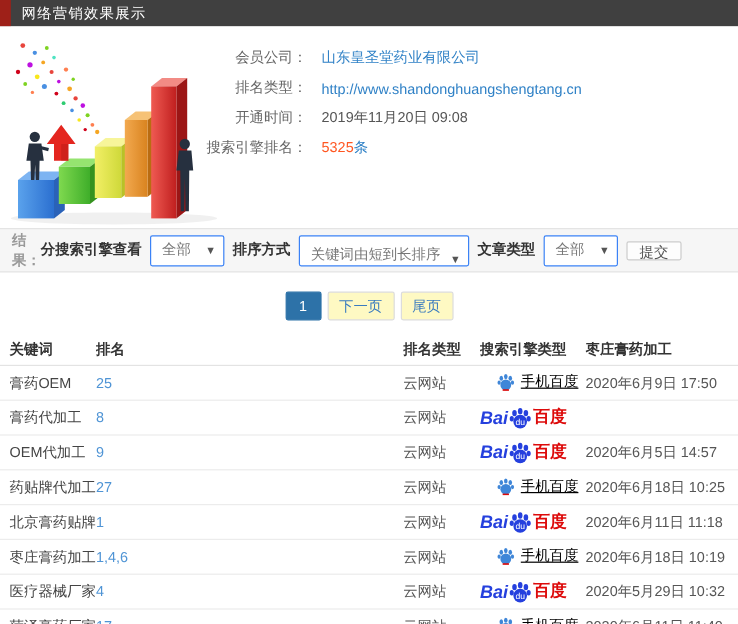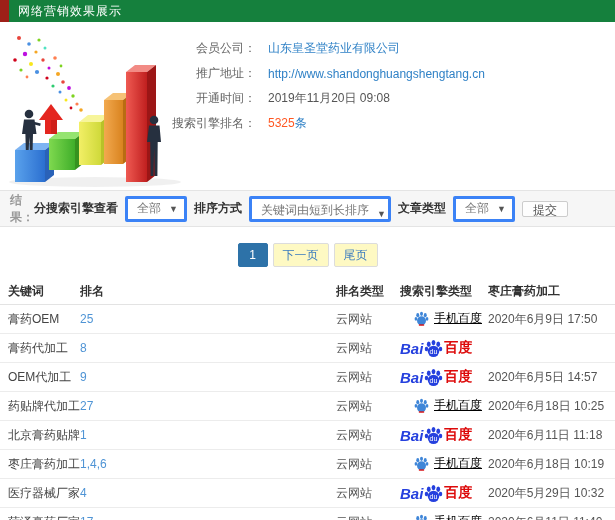--- a/index.html
+++ b/index.html
@@ -1,41 +1,41 @@
 <!DOCTYPE html>
 <html><head>
 <meta charset="utf-8">
 <style>
   * { margin:0; padding:0; box-sizing:border-box; }
   html,body { width:615px; height:520px; overflow:hidden; background:#fff;
     font-family:"Liberation Sans","DejaVu Sans",sans-serif; font-size:12px; color:#555; }
 
   
-  .titlebar { position:relative; height:22px; background:#15803d; display:flex; align-items:center; }
+  .titlebar { position:relative; height:22px; background:#404040; display:flex; align-items:center; }
   .titlebar .stripe { position:absolute; left:0; top:0; width:9px; height:22px; background:#9e2018; }
   .titlebar .title { color:#fff; font-size:12px; padding-left:18px; letter-spacing:1px; }
 
   
   .top { position:relative; height:168px; background:#fff; }
   .chart-wrap { position:absolute; left:3px; top:8px; width:182px; height:158px; }
   .info { position:absolute; left:160px; top:14px; right:10px; }
   .info-row { display:flex; height:25px; align-items:center; }
   .info-label { width:96px; text-align:right; color:#666; flex:0 0 96px; }
   .info-value { margin-left:12px; color:#555; }
   .info-value.link { color:#2f81c6; cursor:pointer; }
   .rank-num { color:#ff5722; }
   .rank-suffix { color:#2f81c6; }
 
   
   .band { height:37px; background:#f6f6f6; border-top:1px solid #e4e4e4; border-bottom:1px solid #e4e4e4;
     display:flex; align-items:center; padding:0 75px 0 10px; }
   .band .result-label { color:#999; font-weight:bold; }
   .band .controls { margin-left:auto; display:flex; align-items:center; gap:7px; }
   .band .flabel { color:#333; font-weight:bold; white-space:nowrap; }
-  .select { height:26px; background:#fff; border:3px solid #3b82f6; border-radius:2px;
+  .select { height:26px; background:#fff; border:1px solid #3b82f6; border-radius:2px;
     display:flex; align-items:center; padding:0 6px 0 9px; color:#777; cursor:pointer; white-space:nowrap; }
   .select .caret { margin-left:auto; padding-left:8px; font-size:9px; color:#555; }
   .sel-engine { width:62px; } .sel-sort { width:142px;align-items:flex-end; } .sel-article { width:62px; }
   .submit-btn { height:16px; width:46px; background:#fdfdfd; border:1px solid #ccc; border-radius:2px;
     color:#555; font-size:12px; cursor:pointer; }
 
   
   .pager { margin:16px 0 12px; display:flex; justify-content:center; gap:5px; }
   .page-item { min-width:30px; height:24px; display:flex; align-items:center; justify-content:center;
     border:1px solid #dcdcdc; border-radius:2px; background:#fef9c3; color:#3a7bbf; padding:0 9px; cursor:pointer; }
@@ -168,21 +168,21 @@
     </svg>
   </div>
 
   <div class="info">
 
   <div class="info-row">
         <span class="info-label">会员公司：</span>
         <span class="info-value link">山东皇圣堂药业有限公司</span>
       </div>
       <div class="info-row">
-        <span class="info-label">推广地址：</span>
+        <span class="info-label">排名类型：</span>
         <span class="info-value link">http://www.shandonghuangshengtang.cn</span>
       </div>
       <div class="info-row">
         <span class="info-label">开通时间：</span>
         <span class="info-value ">2019年11月20日 09:08</span>
       </div>
       <div class="info-row">
         <span class="info-label">搜索引擎排名：</span>
         <span class="info-value"><span class="rank-num">5325</span><span class="rank-suffix">条</span></span>
       </div>

